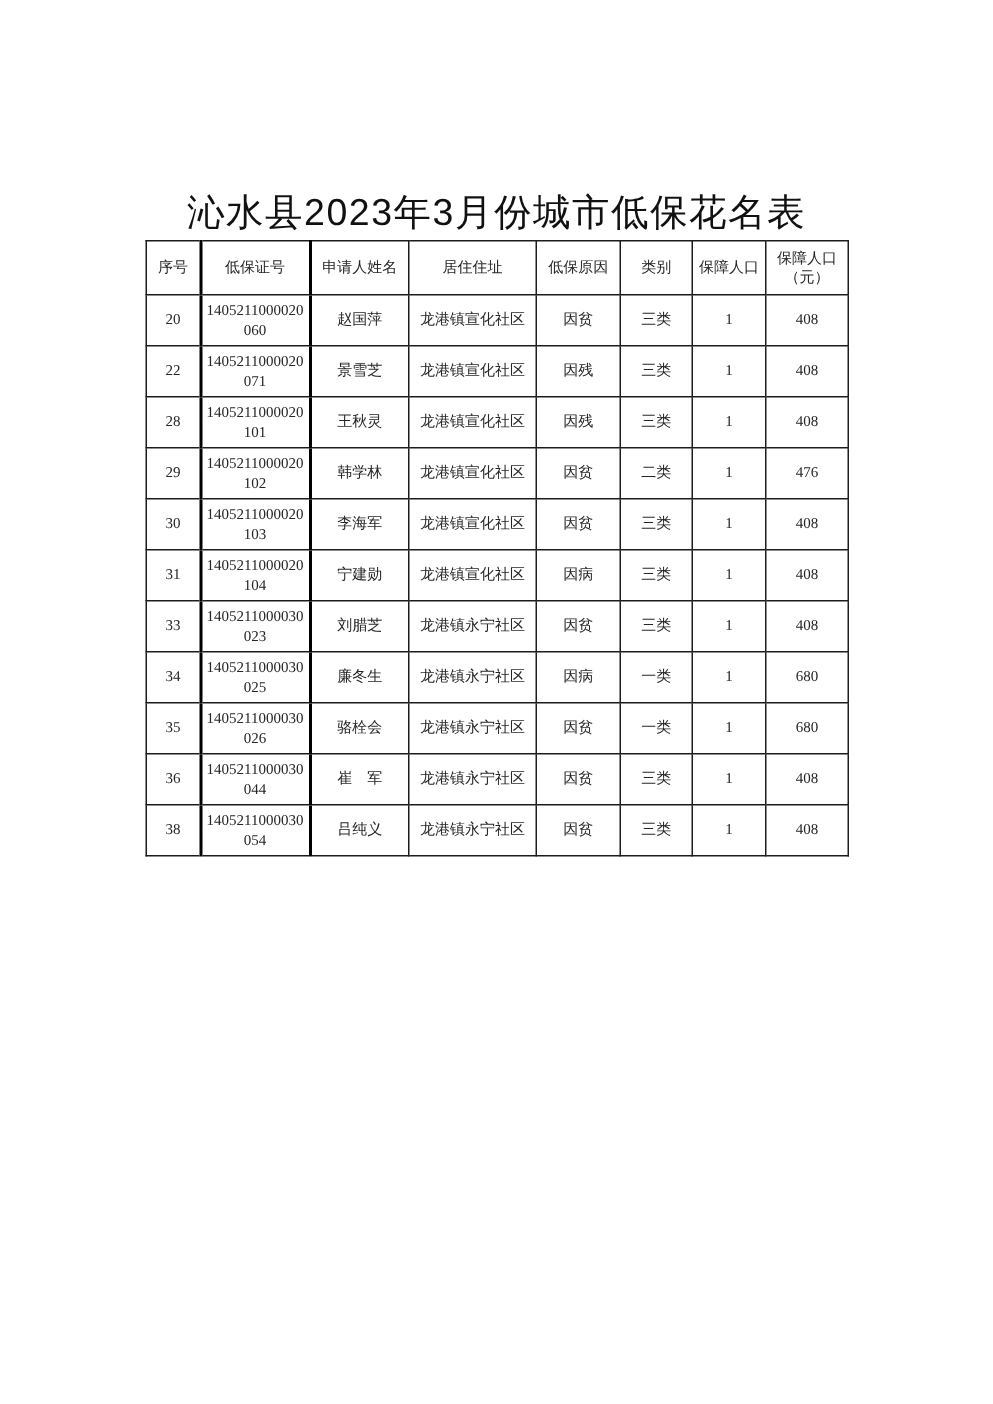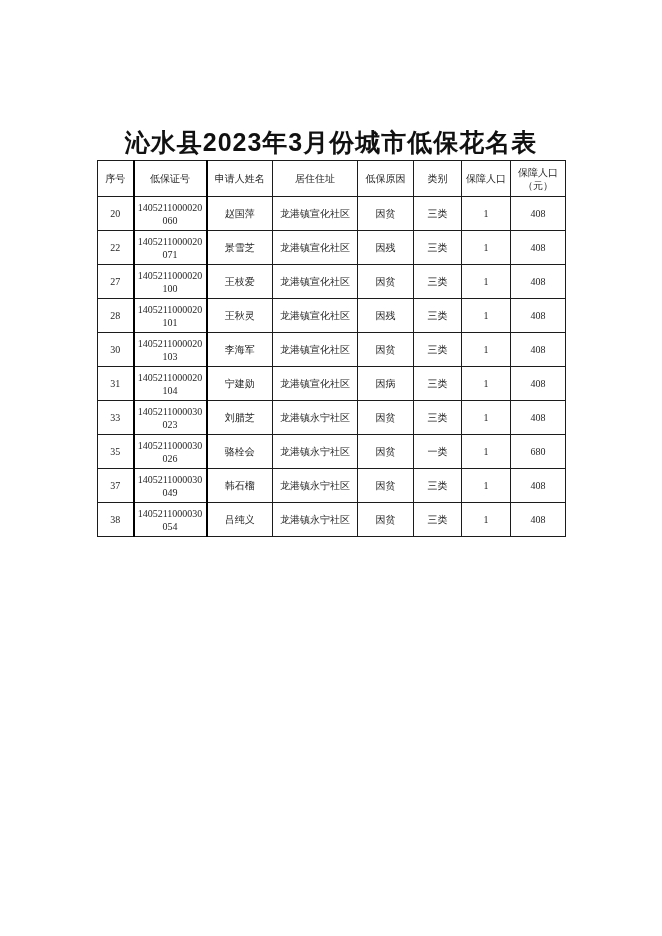--- a/index.html
+++ b/index.html
@@ -10,21 +10,21 @@
     color: #1f1f1f;
     position: relative;
     overflow: hidden;
   }
   .page-title {
     position: absolute;
     top: 110px; left: 0;
     width: 662px;
     text-align: center;
     font-family: "Liberation Sans", "DejaVu Sans", sans-serif;
-    font-weight: bold;
+    font-weight: normal;
     font-size: 25px;
     line-height: 30px;
     letter-spacing: 1px;
     color: #111;
   }
   table.roster {
     position: absolute;
     left: 97px; top: 160px;
     width: 468px;
     border-collapse: collapse;
@@ -104,40 +104,40 @@
         <td class="c0">22</td>
         <td class="c1">1405211000020071</td>
         <td class="c2">景雪芝</td>
         <td class="c3">龙港镇宣化社区</td>
         <td class="c4">因残</td>
         <td class="c5">三类</td>
         <td class="c6">1</td>
         <td class="c7">408</td>
       </tr>
       <tr>
-        <td class="c0">27</td>
-        <td class="c1">1405211000020100</td>
-        <td class="c2">王枝爱</td>
-        <td class="c3">龙港镇宣化社区</td>
-        <td class="c4">因贫</td>
-        <td class="c5">三类</td>
-        <td class="c6">1</td>
-        <td class="c7">408</td>
-      </tr>
-      <tr>
         <td class="c0">28</td>
         <td class="c1">1405211000020101</td>
         <td class="c2">王秋灵</td>
         <td class="c3">龙港镇宣化社区</td>
         <td class="c4">因残</td>
         <td class="c5">三类</td>
         <td class="c6">1</td>
         <td class="c7">408</td>
       </tr>
       <tr>
+        <td class="c0">29</td>
+        <td class="c1">1405211000020102</td>
+        <td class="c2">韩学林</td>
+        <td class="c3">龙港镇宣化社区</td>
+        <td class="c4">因贫</td>
+        <td class="c5">二类</td>
+        <td class="c6">1</td>
+        <td class="c7">476</td>
+      </tr>
+      <tr>
         <td class="c0">30</td>
         <td class="c1">1405211000020103</td>
         <td class="c2">李海军</td>
         <td class="c3">龙港镇宣化社区</td>
         <td class="c4">因贫</td>
         <td class="c5">三类</td>
         <td class="c6">1</td>
         <td class="c7">408</td>
       </tr>
       <tr>
@@ -154,33 +154,43 @@
         <td class="c0">33</td>
         <td class="c1">1405211000030023</td>
         <td class="c2">刘腊芝</td>
         <td class="c3">龙港镇永宁社区</td>
         <td class="c4">因贫</td>
         <td class="c5">三类</td>
         <td class="c6">1</td>
         <td class="c7">408</td>
       </tr>
       <tr>
+        <td class="c0">34</td>
+        <td class="c1">1405211000030025</td>
+        <td class="c2">廉冬生</td>
+        <td class="c3">龙港镇永宁社区</td>
+        <td class="c4">因病</td>
+        <td class="c5">一类</td>
+        <td class="c6">1</td>
+        <td class="c7">680</td>
+      </tr>
+      <tr>
         <td class="c0">35</td>
         <td class="c1">1405211000030026</td>
         <td class="c2">骆栓会</td>
         <td class="c3">龙港镇永宁社区</td>
         <td class="c4">因贫</td>
         <td class="c5">一类</td>
         <td class="c6">1</td>
         <td class="c7">680</td>
       </tr>
       <tr>
-        <td class="c0">37</td>
-        <td class="c1">1405211000030049</td>
-        <td class="c2">韩石榴</td>
+        <td class="c0">36</td>
+        <td class="c1">1405211000030044</td>
+        <td class="c2">崔　军</td>
         <td class="c3">龙港镇永宁社区</td>
         <td class="c4">因贫</td>
         <td class="c5">三类</td>
         <td class="c6">1</td>
         <td class="c7">408</td>
       </tr>
       <tr>
         <td class="c0">38</td>
         <td class="c1">1405211000030054</td>
         <td class="c2">吕纯义</td>

